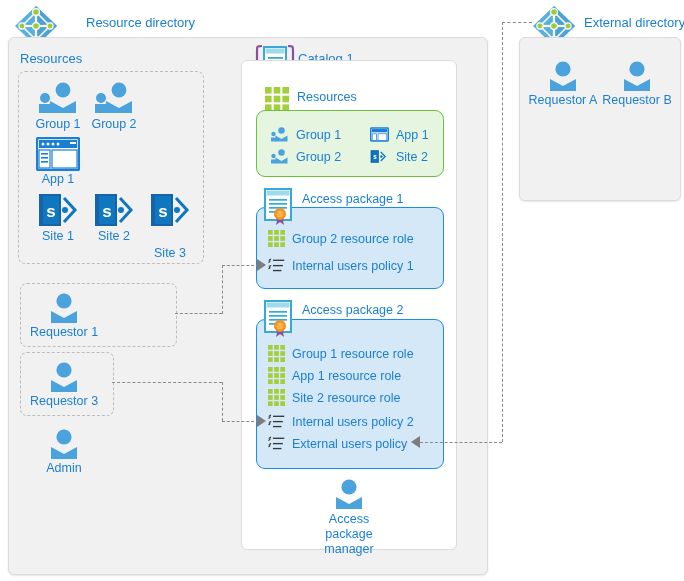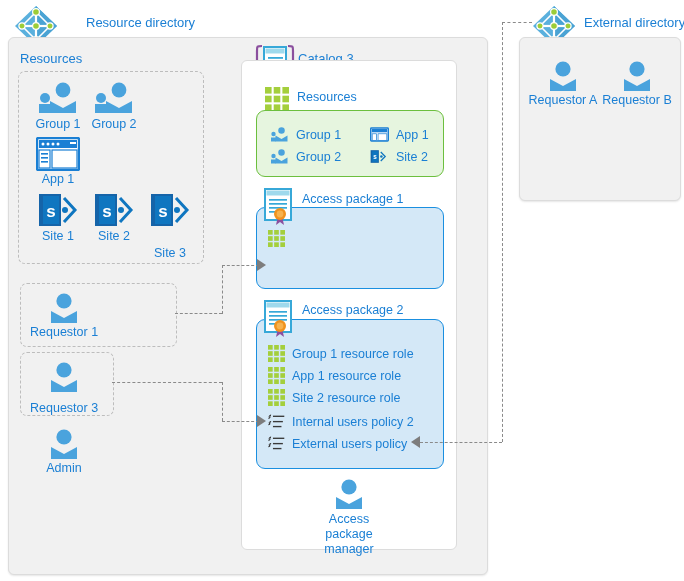--- a/index.html
+++ b/index.html
@@ -198,21 +198,21 @@
     </svg>
     <div class="lbl lbl-c" style="margin-top:1px;">Requestor 1</div>
   </div>
 
   <div class="abs panel-dashed" style="left:20px; top:352px; width:92px; height:62px;"></div>
   <div class="abs" style="left:30px; top:361px; width:68px;">
     <svg width="36" height="32" viewBox="0 0 36 32" class="ic" style="margin:0 auto; display:block;">
       <circle cx="18" cy="9" r="7.6" fill="#4aa3dd"></circle>
       <path d="M5 31 L5 19 L18 26 L31 19 L31 31 Z" fill="#4aa3dd"></path>
     </svg>
-    <div class="lbl lbl-c" style="margin-top:8px;">Requestor 3</div>
+    <div class="lbl lbl-c" style="margin-top:1px;">Requestor 3</div>
   </div>
 
   <div class="abs" style="left:30px; top:428px; width:68px;">
     <svg width="36" height="32" viewBox="0 0 36 32" class="ic" style="margin:0 auto; display:block;">
       <circle cx="18" cy="9" r="7.6" fill="#4aa3dd"></circle>
       <path d="M5 31 L5 19 L18 26 L31 19 L31 31 Z" fill="#4aa3dd"></path>
     </svg>
     <div class="lbl lbl-c" style="margin-top:1px;">Admin</div>
   </div>
 
@@ -221,21 +221,21 @@
       <path d="M8 3 C3 3 3 3 3 8 L3 30 C3 35 3 35 8 35" fill="none" stroke="#8b4f9e" stroke-width="2.2"></path>
       <path d="M34 3 C39 3 39 3 39 8 L39 30 C39 35 39 35 34 35" fill="none" stroke="#8b4f9e" stroke-width="2.2"></path>
       <rect x="10" y="4" width="22" height="30" fill="#ffffff" stroke="#37a8d8" stroke-width="2"></rect>
       <rect x="11.5" y="5.5" width="19" height="5" fill="#9fd9ec"></rect>
       <rect x="14" y="14" width="15" height="1.8" fill="#37a8d8"></rect>
       <rect x="14" y="18" width="15" height="1.8" fill="#37a8d8"></rect>
       <rect x="14" y="22" width="15" height="1.8" fill="#37a8d8"></rect>
       <rect x="14" y="26" width="10" height="1.8" fill="#37a8d8"></rect>
     </svg>
   </div>
-  <div class="abs lbl lbl-hdr" style="left:298px; top:52px;">Catalog 3</div>
+  <div class="abs lbl lbl-hdr" style="left:298px; top:52px;">Catalog 1</div>
 
   <div class="abs panel-white" style="left:241px; top:60px; width:214px; height:488px;"></div>
 
   <div class="abs" style="left:265px; top:87px;">
     <svg width="24" height="24" viewBox="0 0 24 24" class="ic">
       <rect x="0" y="0" width="6.6" height="6.6" fill="#a4cf3c"></rect>
       <rect x="8.7" y="0" width="6.6" height="6.6" fill="#a4cf3c"></rect>
       <rect x="17.4" y="0" width="6.6" height="6.6" fill="#a4cf3c"></rect>
       <rect x="0" y="8.7" width="6.6" height="6.6" fill="#a4cf3c"></rect>
       <rect x="8.7" y="8.7" width="6.6" height="6.6" fill="#a4cf3c"></rect>
@@ -312,22 +312,33 @@
       <rect x="0" y="0" width="6.6" height="6.6" fill="#a4cf3c"></rect>
       <rect x="8.7" y="0" width="6.6" height="6.6" fill="#a4cf3c"></rect>
       <rect x="17.4" y="0" width="6.6" height="6.6" fill="#a4cf3c"></rect>
       <rect x="0" y="8.7" width="6.6" height="6.6" fill="#a4cf3c"></rect>
       <rect x="8.7" y="8.7" width="6.6" height="6.6" fill="#a4cf3c"></rect>
       <rect x="17.4" y="8.7" width="6.6" height="6.6" fill="#a4cf3c"></rect>
       <rect x="0" y="17.4" width="6.6" height="6.6" fill="#a4cf3c"></rect>
       <rect x="8.7" y="17.4" width="6.6" height="6.6" fill="#a4cf3c"></rect>
       <rect x="17.4" y="17.4" width="6.6" height="6.6" fill="#a4cf3c"></rect>
     </svg>
-  </div>
-
+    <div class="lbl">Group 2 resource role</div>
+  </div>
+
+  <div class="abs row-item" style="left:268px; top:258px;">
+    <svg width="17" height="16" viewBox="0 0 24 22">
+      <path d="M1 3 L4 1 L1 6 L3.4 4.6" fill="none" stroke="#3a3a3a" stroke-width="1.4"></path>
+      <rect x="7" y="2" width="16" height="1.9" fill="#3a3a3a"></rect>
+      <path d="M1 12 L4 10 L1 15 L3.4 13.6" fill="none" stroke="#3a3a3a" stroke-width="1.4"></path>
+      <rect x="7" y="9.5" width="14" height="1.9" fill="#3a3a3a"></rect>
+      <rect x="7" y="16.5" width="12" height="1.9" fill="#3a3a3a"></rect>
+    </svg>
+    <div class="lbl">Internal users policy 1</div>
+  </div>
 
   <div class="abs" style="left:264px; top:300px; z-index:5;">
     <svg width="30" height="38" viewBox="0 0 30 38" class="ic">
       <rect x="1" y="1" width="26" height="31" fill="#ffffff" stroke="#37a8d8" stroke-width="2"></rect>
       <rect x="2.5" y="2.5" width="23" height="5" fill="#9fd9ec"></rect>
       <rect x="5" y="11" width="18" height="1.7" fill="#37a8d8"></rect>
       <rect x="5" y="15" width="18" height="1.7" fill="#37a8d8"></rect>
       <rect x="5" y="19" width="18" height="1.7" fill="#37a8d8"></rect>
       <rect x="5" y="23" width="13" height="1.7" fill="#37a8d8"></rect>
       <path d="M14 28 L12 37 L16 34 L20 37 L18 28 Z" fill="#8b4f9e"></path>

